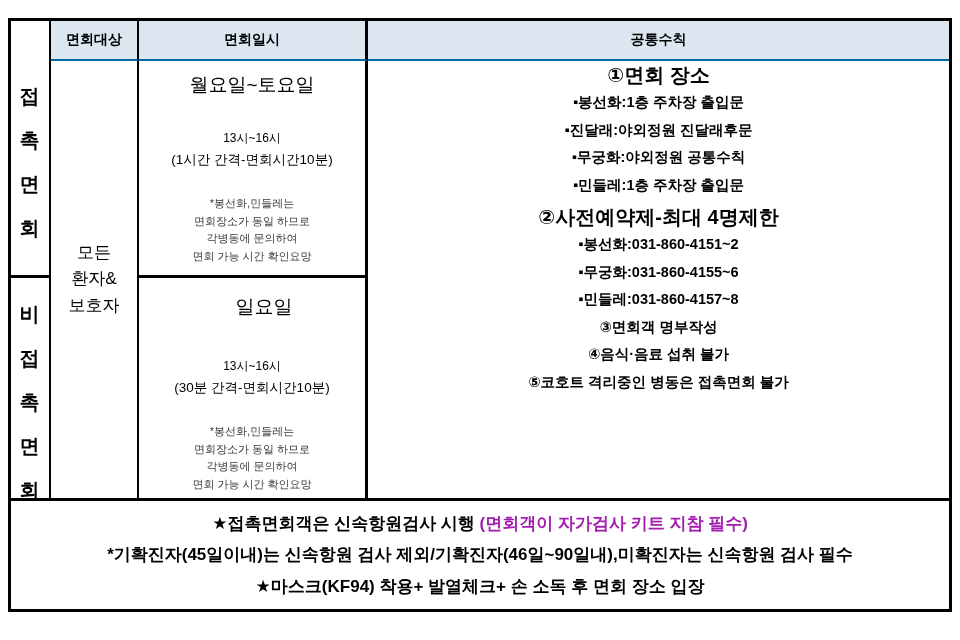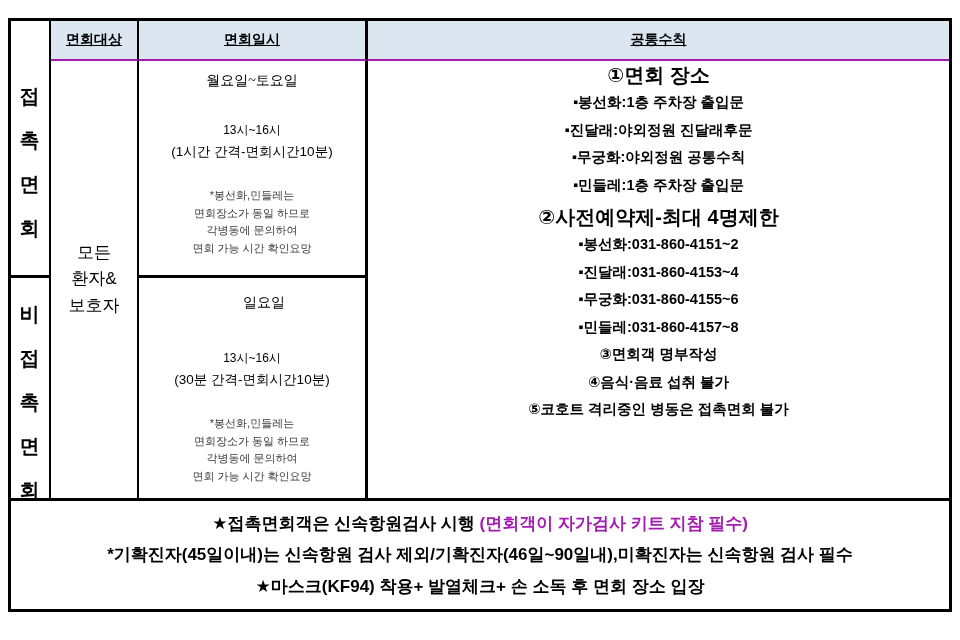--- a/index.html
+++ b/index.html
@@ -15,42 +15,42 @@
     grid-template-columns:40px 88px 229px 1fr;
     grid-template-rows:40px 217px 220px 1fr;
   }
   .cell{box-sizing:border-box;display:flex;flex-direction:column;align-items:center;}
   .hdr{
     background:#dce6f1;justify-content:center;
     font-weight:bold;font-size:14px;
   }
   .b-r2{border-right:2px solid #000;}
   .b-r3{border-right:3px solid #000;}
-  .b-b2{border-bottom:2px solid #a21caf;text-decoration:underline;}
+  .b-b2{border-bottom:2px solid #0369a1;}
   .b-b3{border-bottom:3px solid #000;}
 
   .cell-contact-label{grid-area:1/1/3/2;justify-content:center;}
   .cell-noncontact-label{grid-area:3/1/4/2;justify-content:center;}
   .hdr-target{grid-area:1/2/2/3;}
   .cell-target{grid-area:2/2/4/3;justify-content:center;}
   .hdr-schedule{grid-area:1/3/2/4;}
   .cell-sched-contact{grid-area:2/3/3/4;}
   .cell-sched-noncontact{grid-area:3/3/4/4;}
   .hdr-rules{grid-area:1/4/2/5;}
   .cell-rules{grid-area:2/4/4/5;}
   .footer{grid-area:4/1/5/5;border-top:3px solid #000;justify-content:center;}
 
   .vtext{
     writing-mode:vertical-rl;text-orientation:upright;
     font-weight:bold;font-size:20px;letter-spacing:24px;
     margin-bottom:-24px;line-height:1;
   }
   .target-line{font-weight:normal;font-size:17px;line-height:1.55;}
 
-  .sched-days{margin-top:11px;font-size:14px;font-family:Liberation Serif, serif;}
+  .sched-days{margin-top:11px;font-size:19px;}
   .sched-time{margin-top:32px;font-size:12px;}
   .sched-interval{margin-top:4px;font-size:13.5px;}
   .sched-note{margin-top:26px;font-size:11px;line-height:1.6;color:#3a3a3a;text-align:center;}
   .cell-sched-noncontact .sched-days{margin-top:16px;margin-left:24px;}
   .cell-sched-noncontact .sched-time{margin-top:38px;}
 
   .rule-h{font-size:20px;font-weight:bold;line-height:1.4;}
   .rule-item{font-size:14.5px;font-weight:bold;line-height:1.9;}
   .rule-h2{margin-top:4px;}
   .f-line{font-size:17px;font-weight:bold;line-height:1.85;text-align:center;}
@@ -103,21 +103,20 @@
   </div>
 
   <div class="cell cell-rules">
     <div class="rule-h">①면회 장소</div>
     <div class="rule-item">▪봉선화:1층 주차장 출입문</div>
     <div class="rule-item">▪진달래:야외정원 진달래후문</div>
     <div class="rule-item">▪무궁화:야외정원 공통수칙</div>
     <div class="rule-item">▪민들레:1층 주차장 출입문</div>
     <div class="rule-h rule-h2">②사전예약제-최대 4명제한</div>
     <div class="rule-item">▪봉선화:031-860-4151~2</div>
-    <div class="rule-item">▪진달래:031-860-4153~4</div>
     <div class="rule-item">▪무궁화:031-860-4155~6</div>
     <div class="rule-item">▪민들레:031-860-4157~8</div>
     <div class="rule-item">③면회객 명부작성</div>
     <div class="rule-item">④음식·음료 섭취 불가</div>
     <div class="rule-item">⑤코호트 격리중인 병동은 접촉면회 불가</div>
   </div>
 
   <div class="cell footer">
     <div class="f-line"><span>★접촉면회객은 신속항원검사 시행 </span><span class="red">(면회객이 자가검사 키트 지참 필수)</span></div>
     <div class="f-line">*기확진자(45일이내)는 신속항원 검사 제외/기확진자(46일~90일내),미확진자는 신속항원 검사 필수</div>

